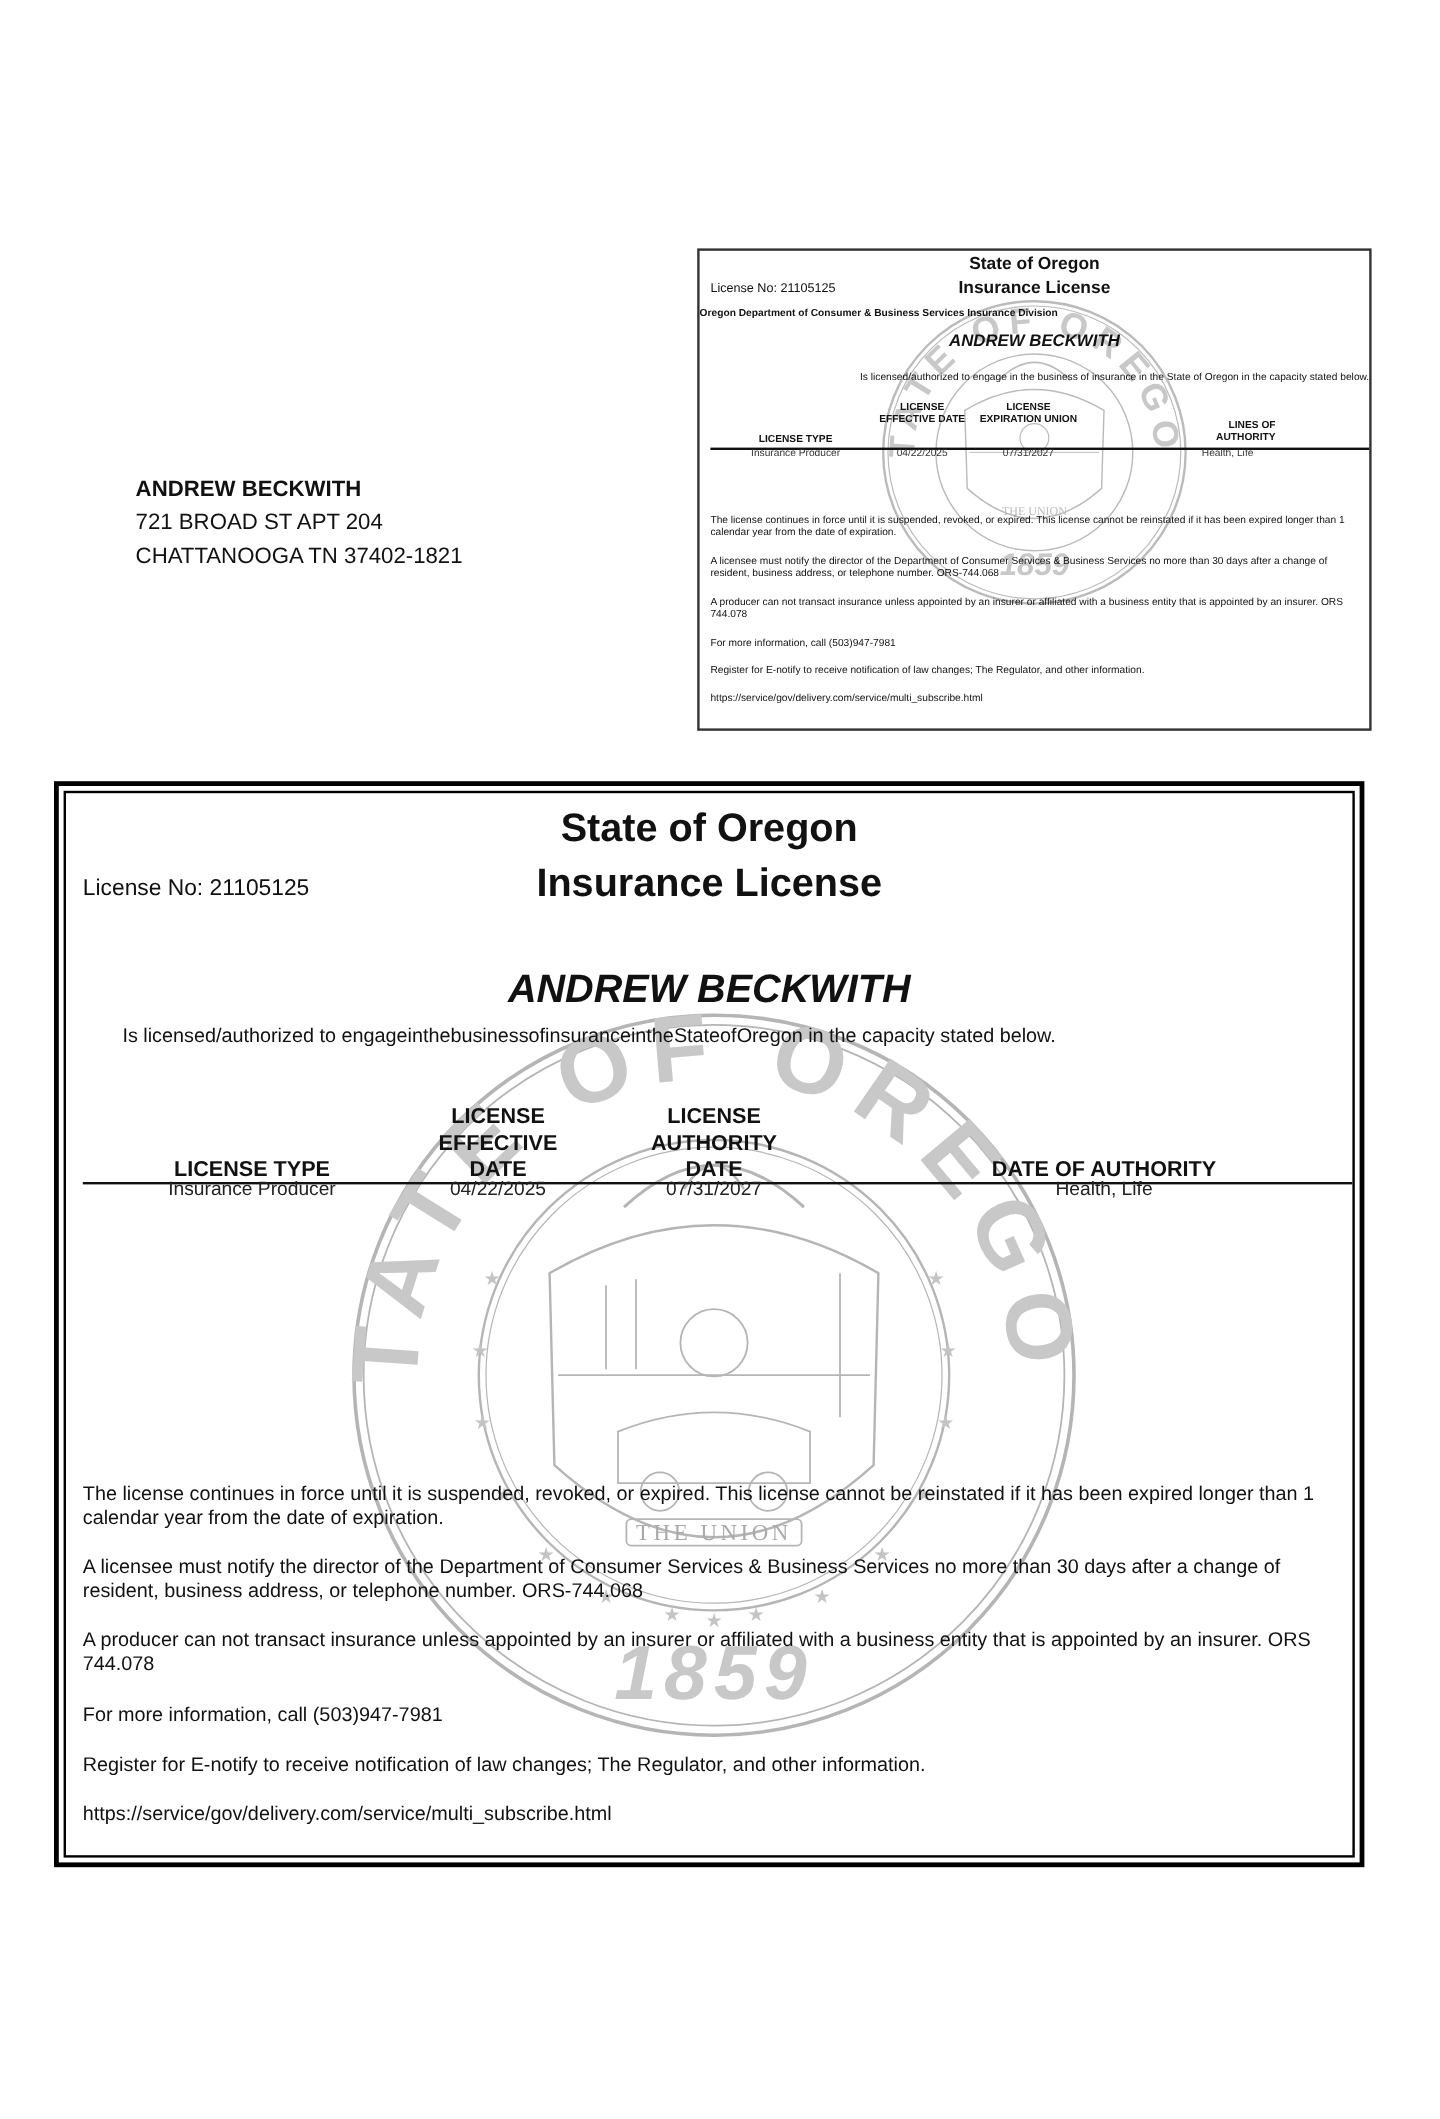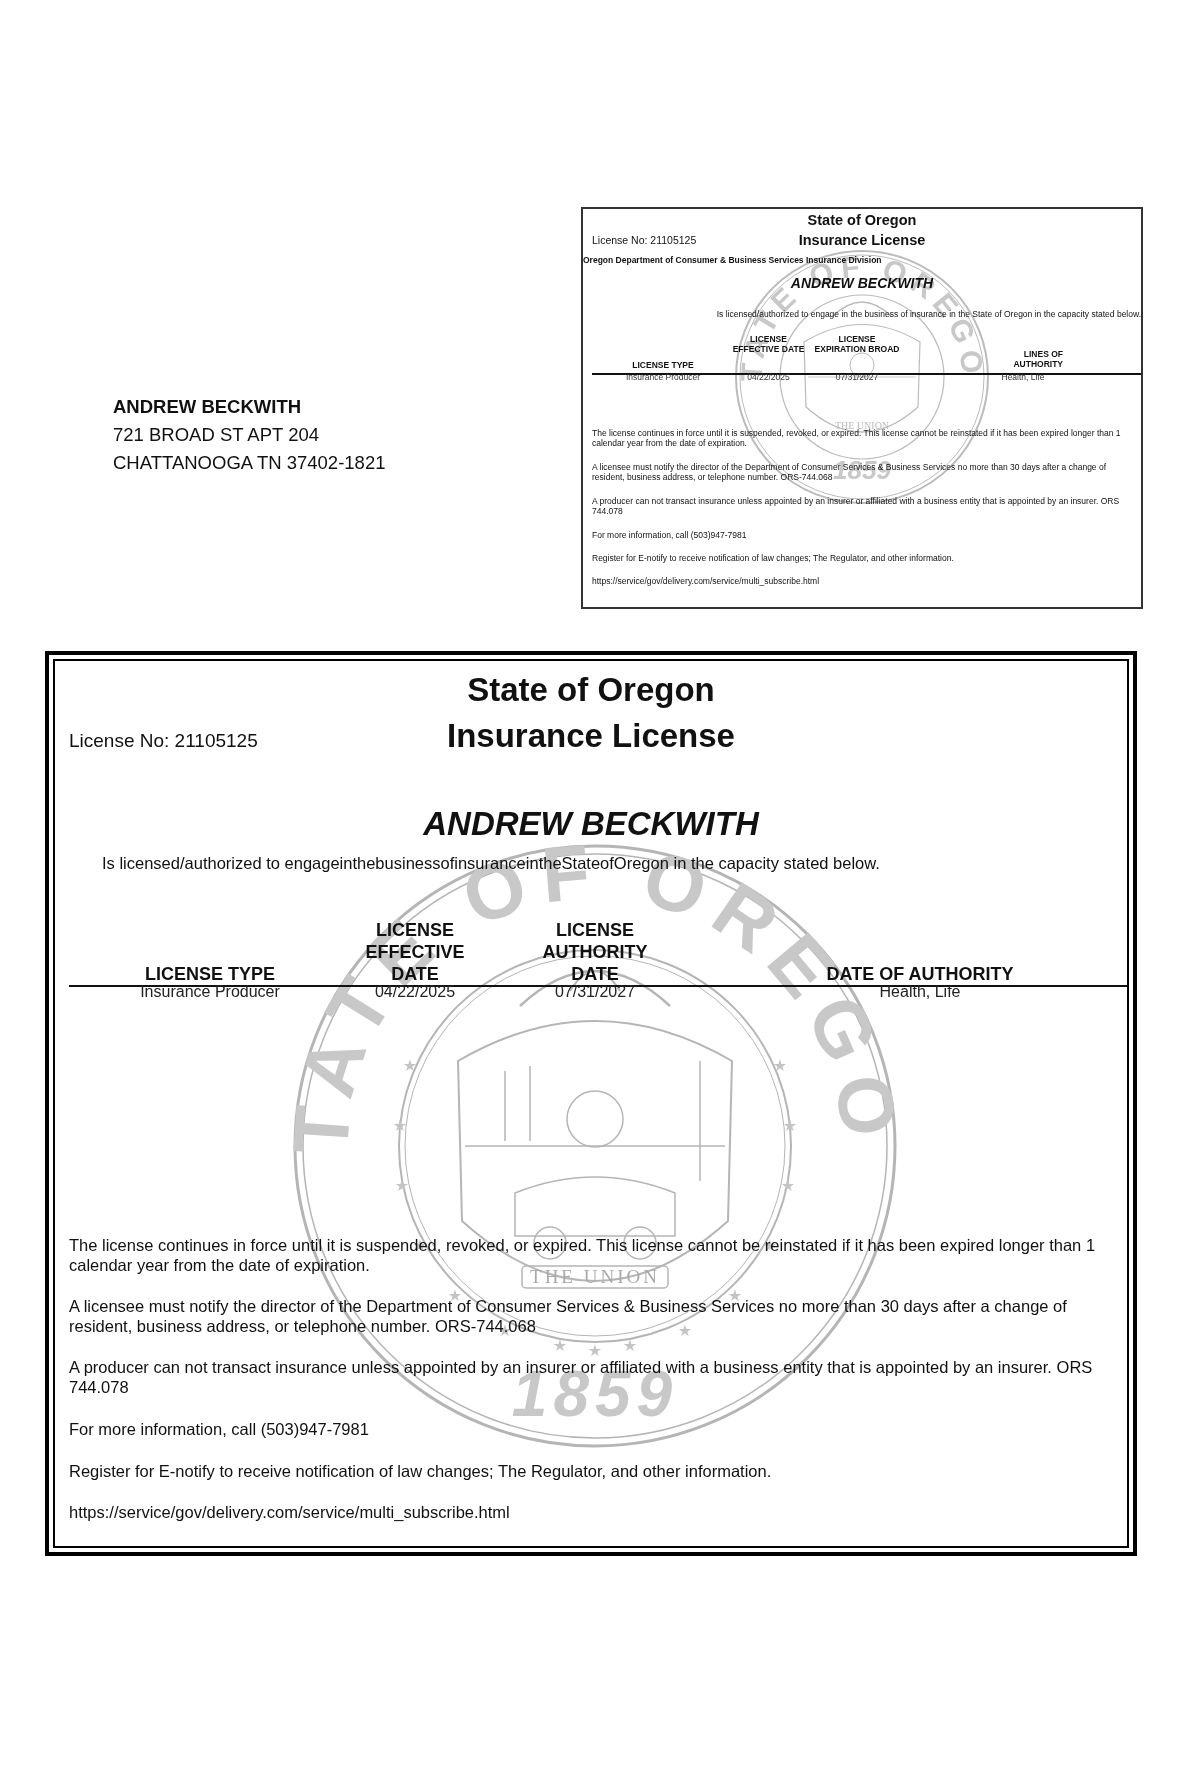--- a/index.html
+++ b/index.html
@@ -84,21 +84,21 @@
   <div class="t sc-name fg">ANDREW BECKWITH</div>
   <div class="t sc-auth fg">Is licensed/authorized to engage in the business of insurance in the State of Oregon in the capacity stated below.</div>
 
   <div class="t sc-hdr fg" style="left:30px; width:100px; top:151px;">LICENSE TYPE</div>
   <div class="t sc-hdr fg" style="left:138px; width:95px; top:125px;">
     <div>LICENSE</div>
     <div>EFFECTIVE DATE</div>
   </div>
   <div class="t sc-hdr fg" style="left:222px; width:104px; top:125px;">
     <div>LICENSE</div>
-    <div>EXPIRATION BROAD</div>
+    <div>EXPIRATION UNION</div>
   </div>
   <div class="t sc-hdr fg" style="left:400px; width:80px; top:140px;text-align:right;">
     <div>LINES OF</div>
     <div>AUTHORITY</div>
   </div>
   <div class="sc-rule fg"></div>
   <div class="t sc-cell fg" style="left:30px; width:100px;">Insurance Producer</div>
   <div class="t sc-cell fg" style="left:138px; width:95px;">04/22/2025</div>
   <div class="t sc-cell fg" style="left:222px; width:104px;">07/31/2027</div>
   <div class="t sc-cell fg" style="left:400px; width:80px;">Health, Life</div>

